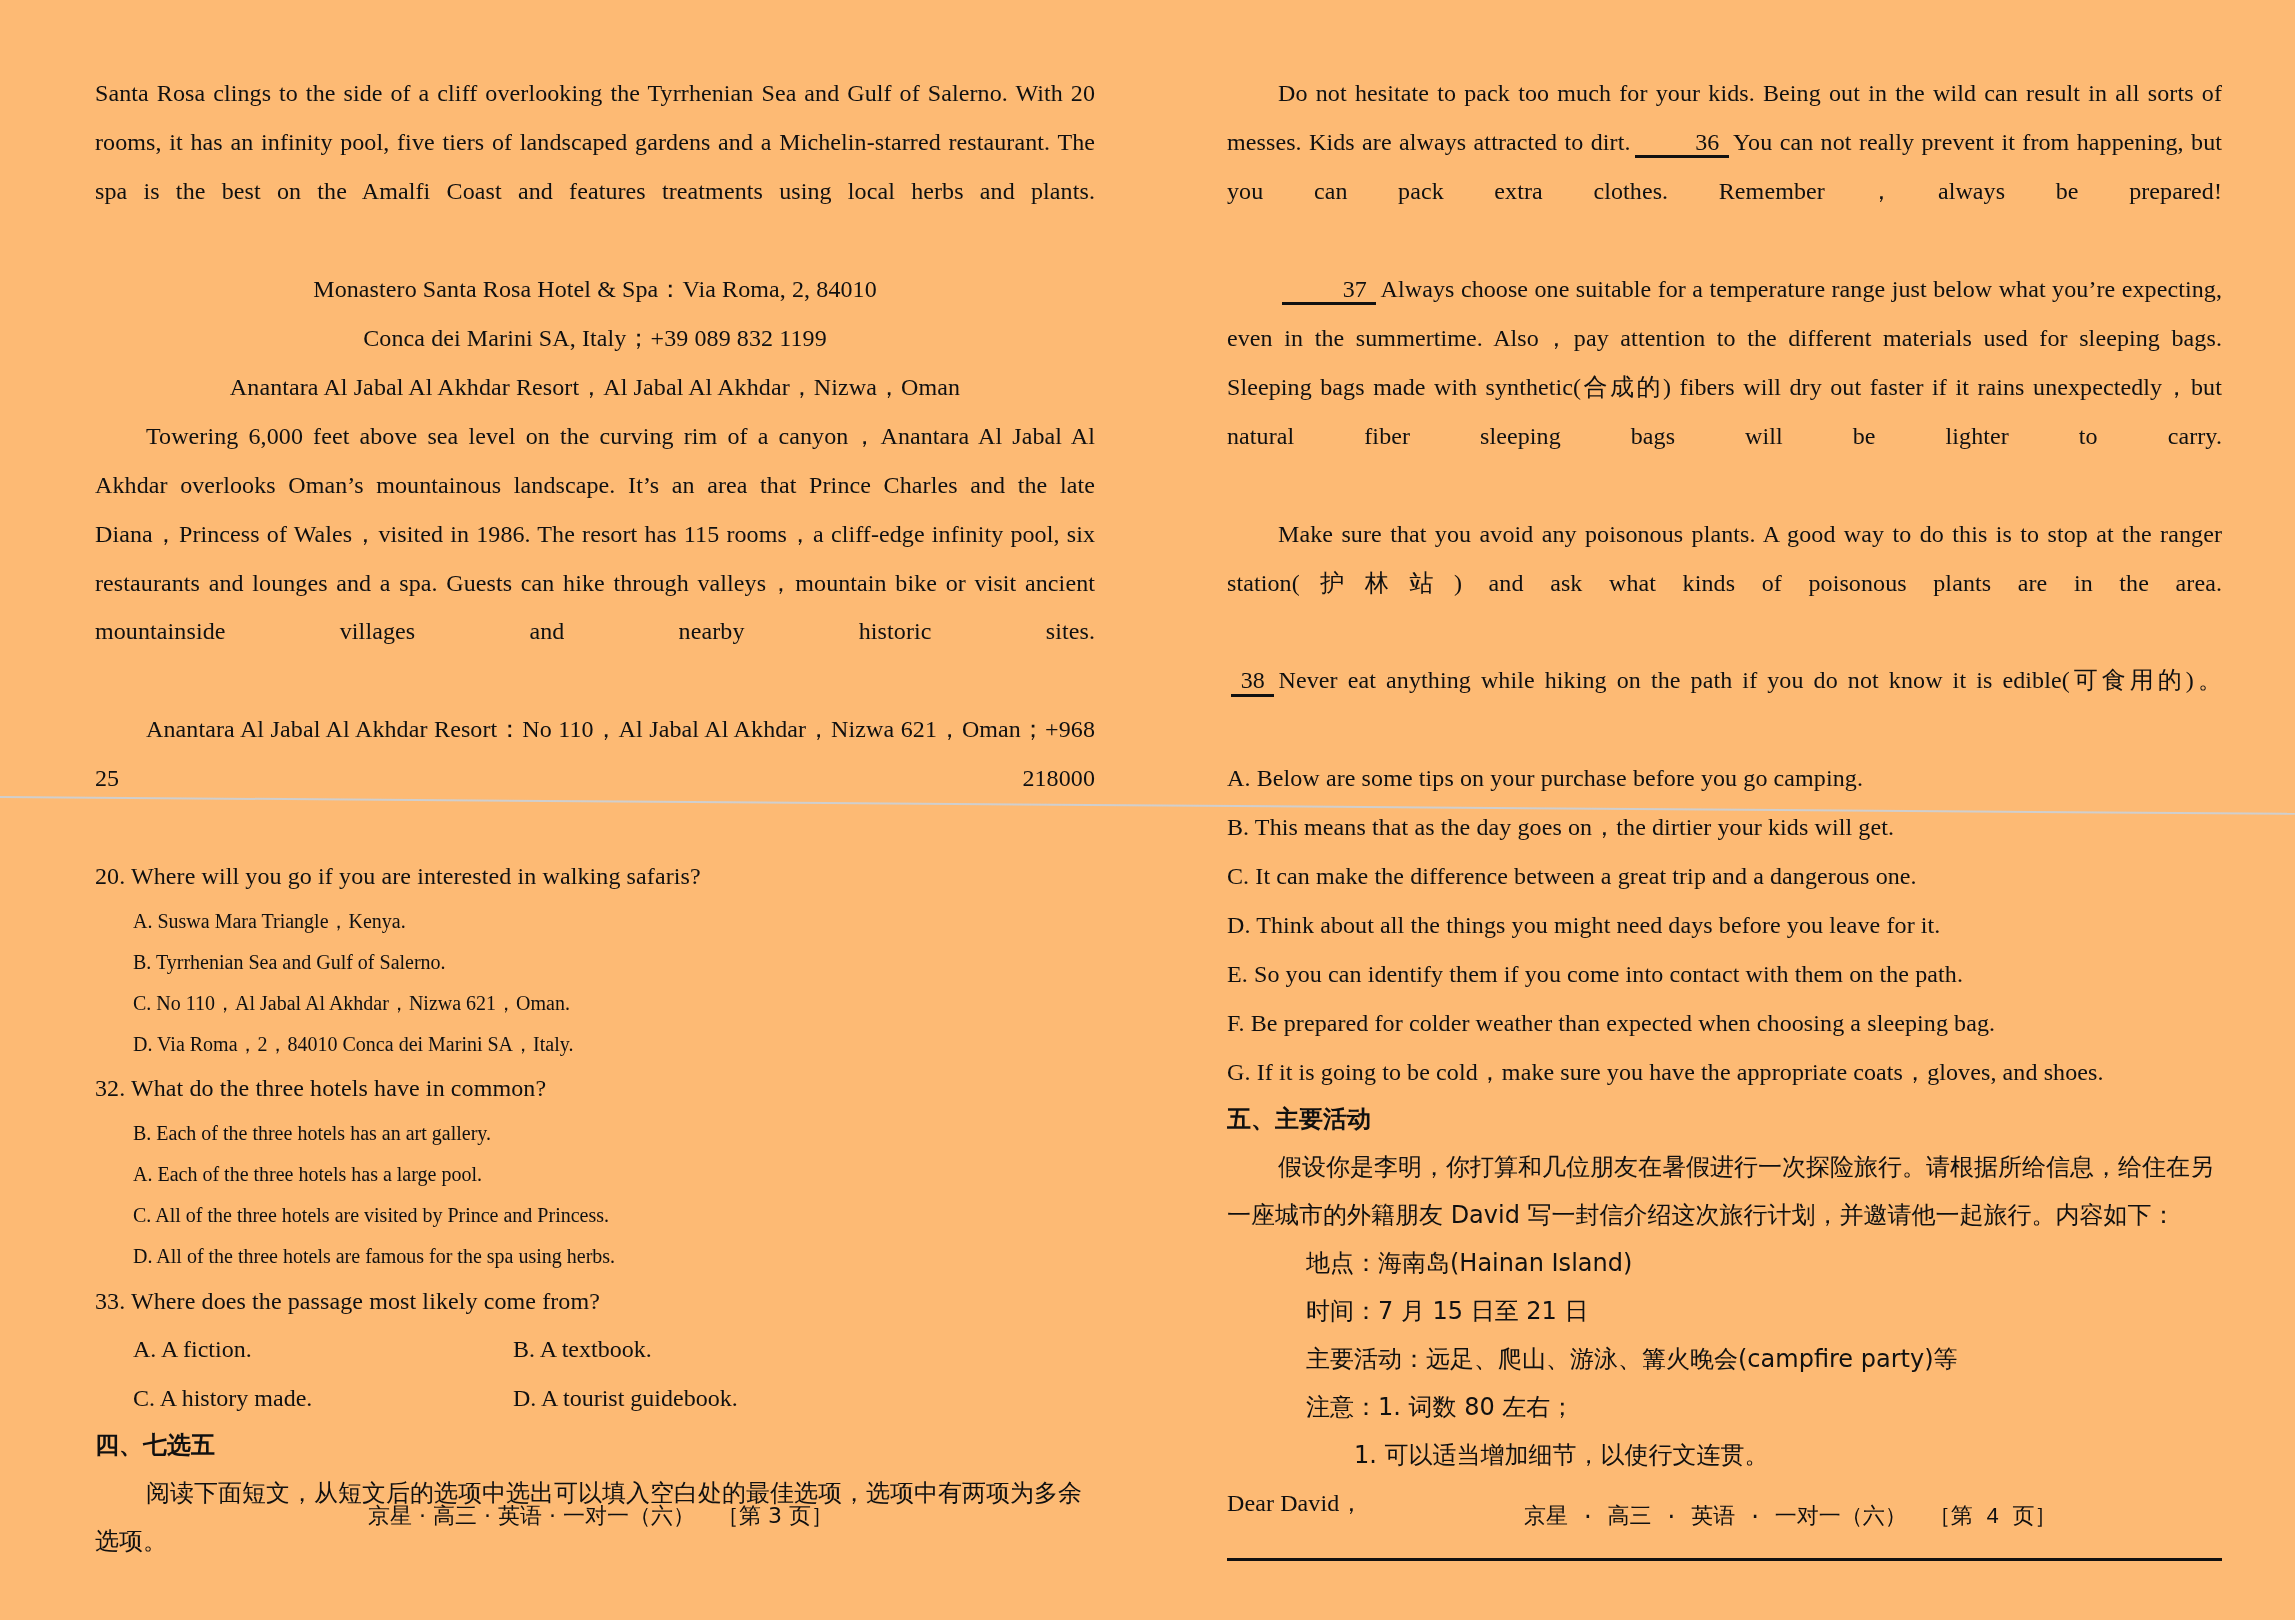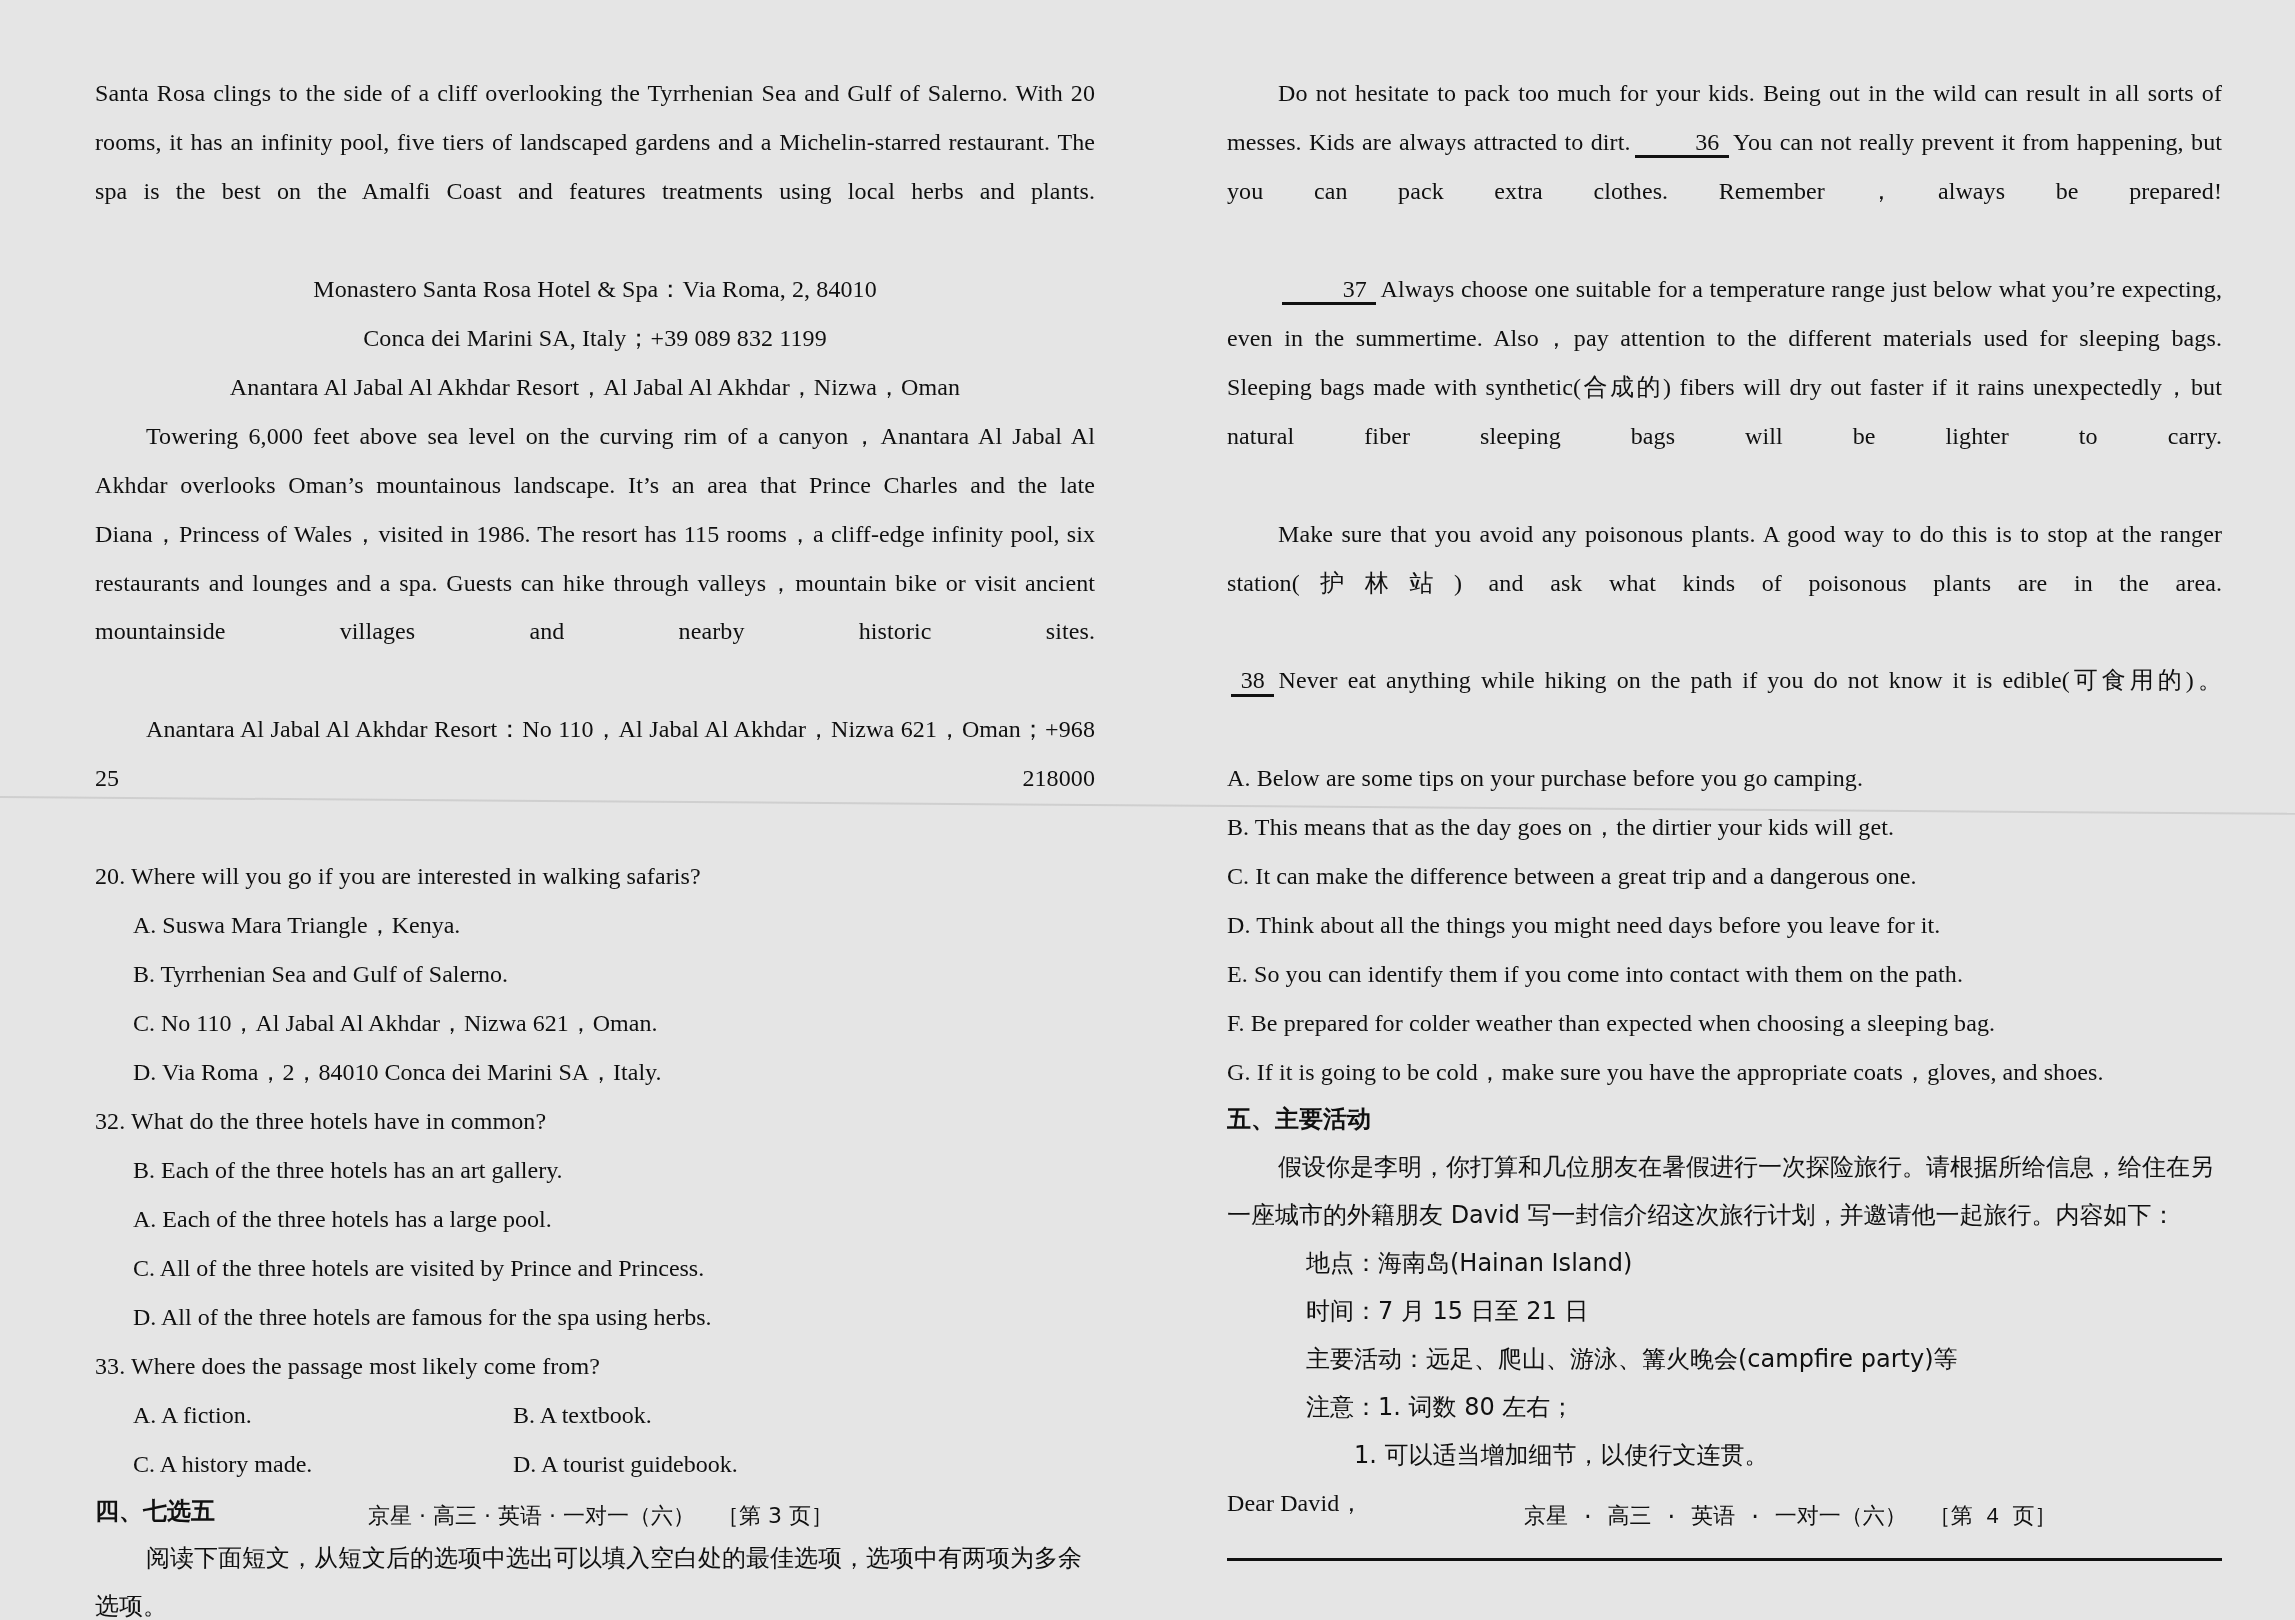--- a/index.html
+++ b/index.html
@@ -4,21 +4,21 @@
 <style>
   html, body {
     margin: 0;
     padding: 0;
     background: #ffffff;
   }
   .page {
     position: relative;
     width: 2295px;
     height: 1621px;
-    background: #e5e5e5;
+    background: #fdba74;
     overflow: hidden;
     font-family: "Liberation Serif", "DejaVu Serif", serif;
     color: #101010;
   }
   
   .scan-line {
     position: absolute;
     left: 0;
     width: 100%;
     height: 1.6px;
@@ -43,21 +43,21 @@
     text-justify: inter-word;
     letter-spacing: 0.1px;
   }
   p.just { text-align: justify; }
   p.just::after { content: ""; display: inline-block; width: 100%; }
 
   p.indent { text-indent: 51px; }
   p.center { text-align: center; text-indent: 0; }
 
   .opt {
-    font-size: 24px;
+    font-size: 20px;
     line-height: 2.04;
     text-indent: 38px;
   }
   .opt-2col {
     display: flex;
     font-size: 24px;
     line-height: 2.04;
   }
   .opt-2col > span:first-child { width: 418px; padding-left: 38px; box-sizing: border-box; }
 

